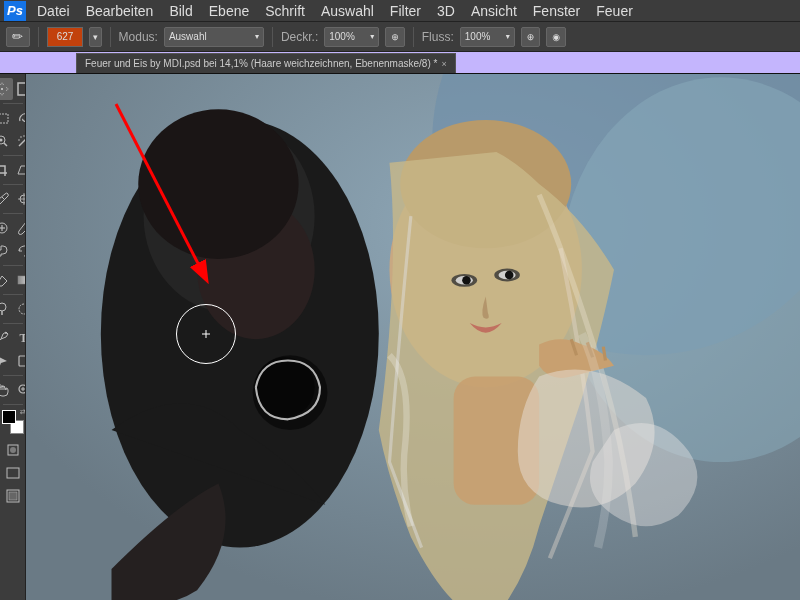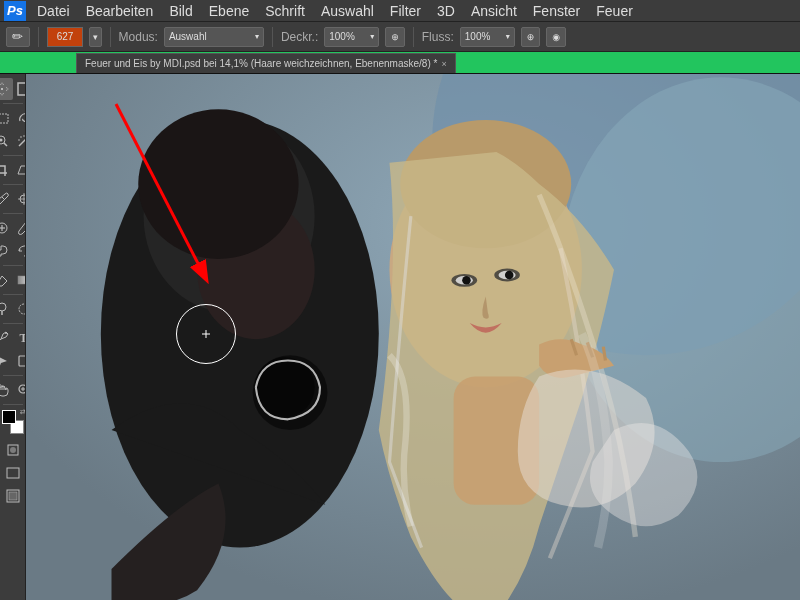--- a/index.html
+++ b/index.html
@@ -102,21 +102,21 @@
       width: 36px;
       height: 20px;
       display: flex;
       align-items: center;
       justify-content: center;
       font-size: 10px;
     }
 
     
     #tab-bar {
-      background: #22c55e;
+      background: #c4b5fd;
       height: 22px;
       display: flex;
       align-items: flex-end;
       padding-left: 76px;
       border-bottom: 1px solid #111;
     }
     .doc-tab {
       background: #3c3c3c;
       color: #ccc;
       font-size: 10px;

